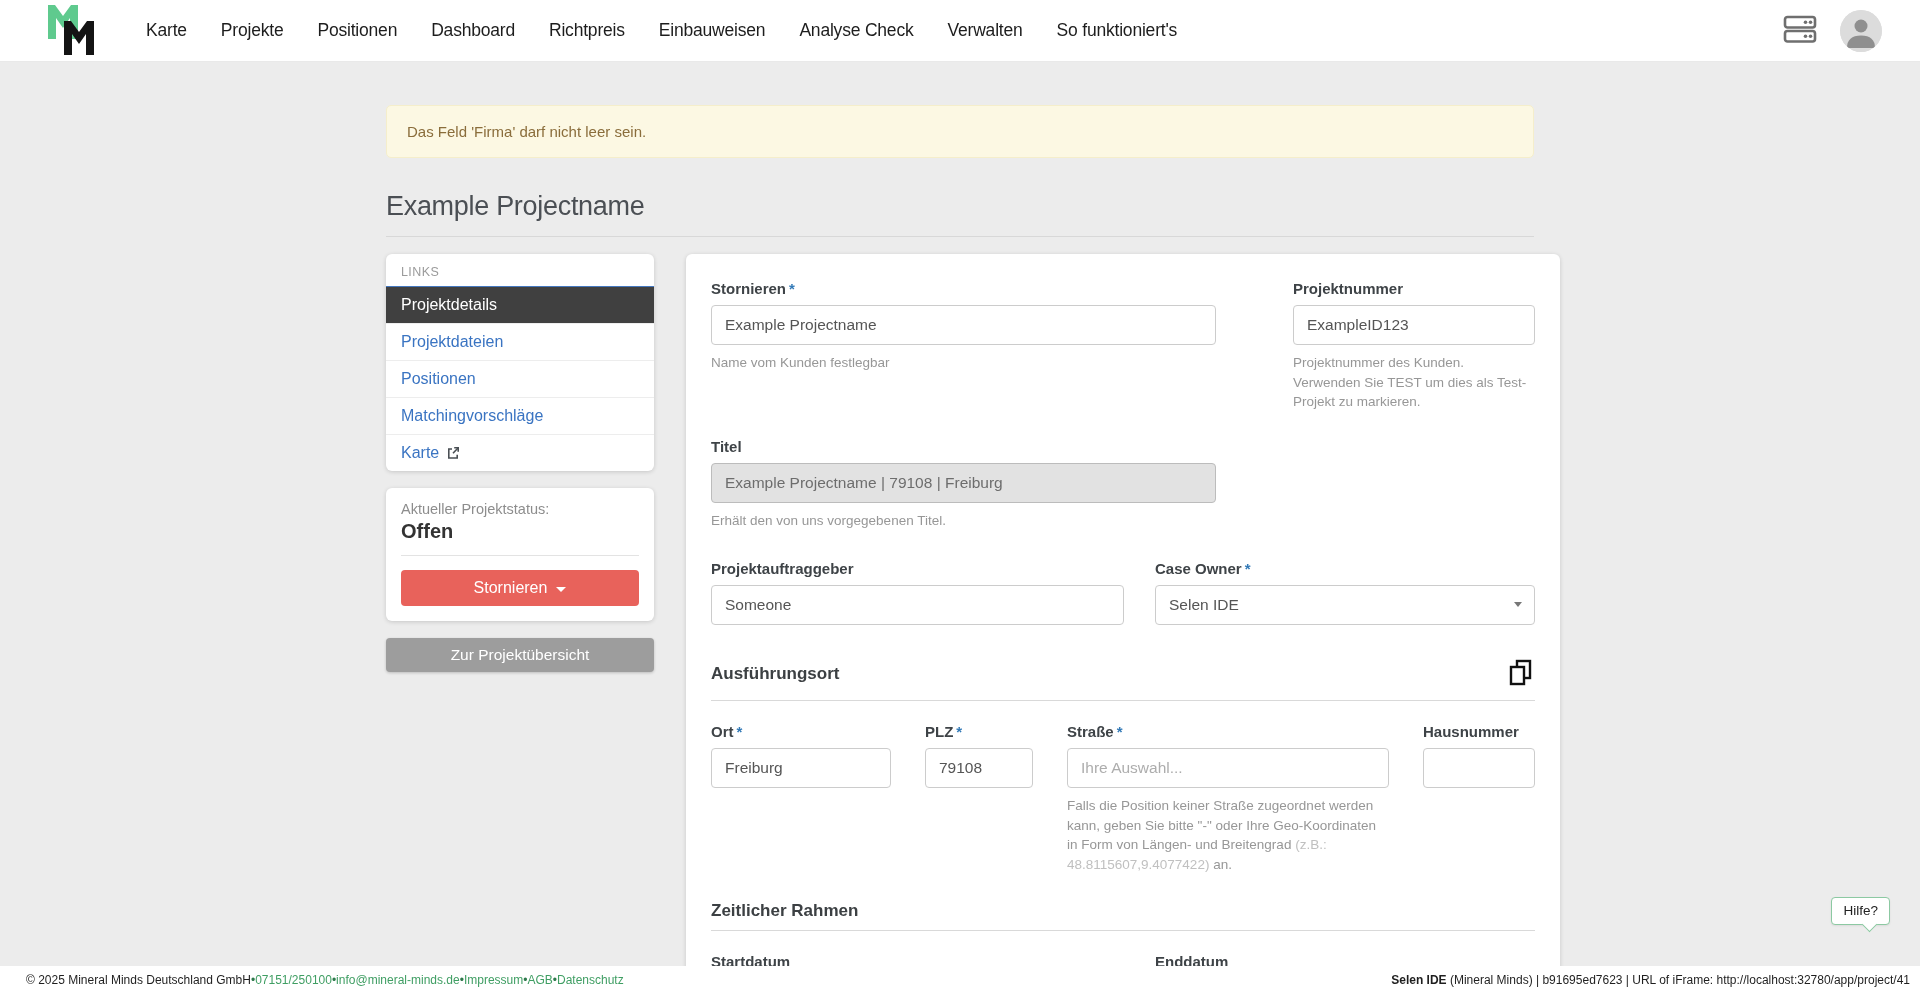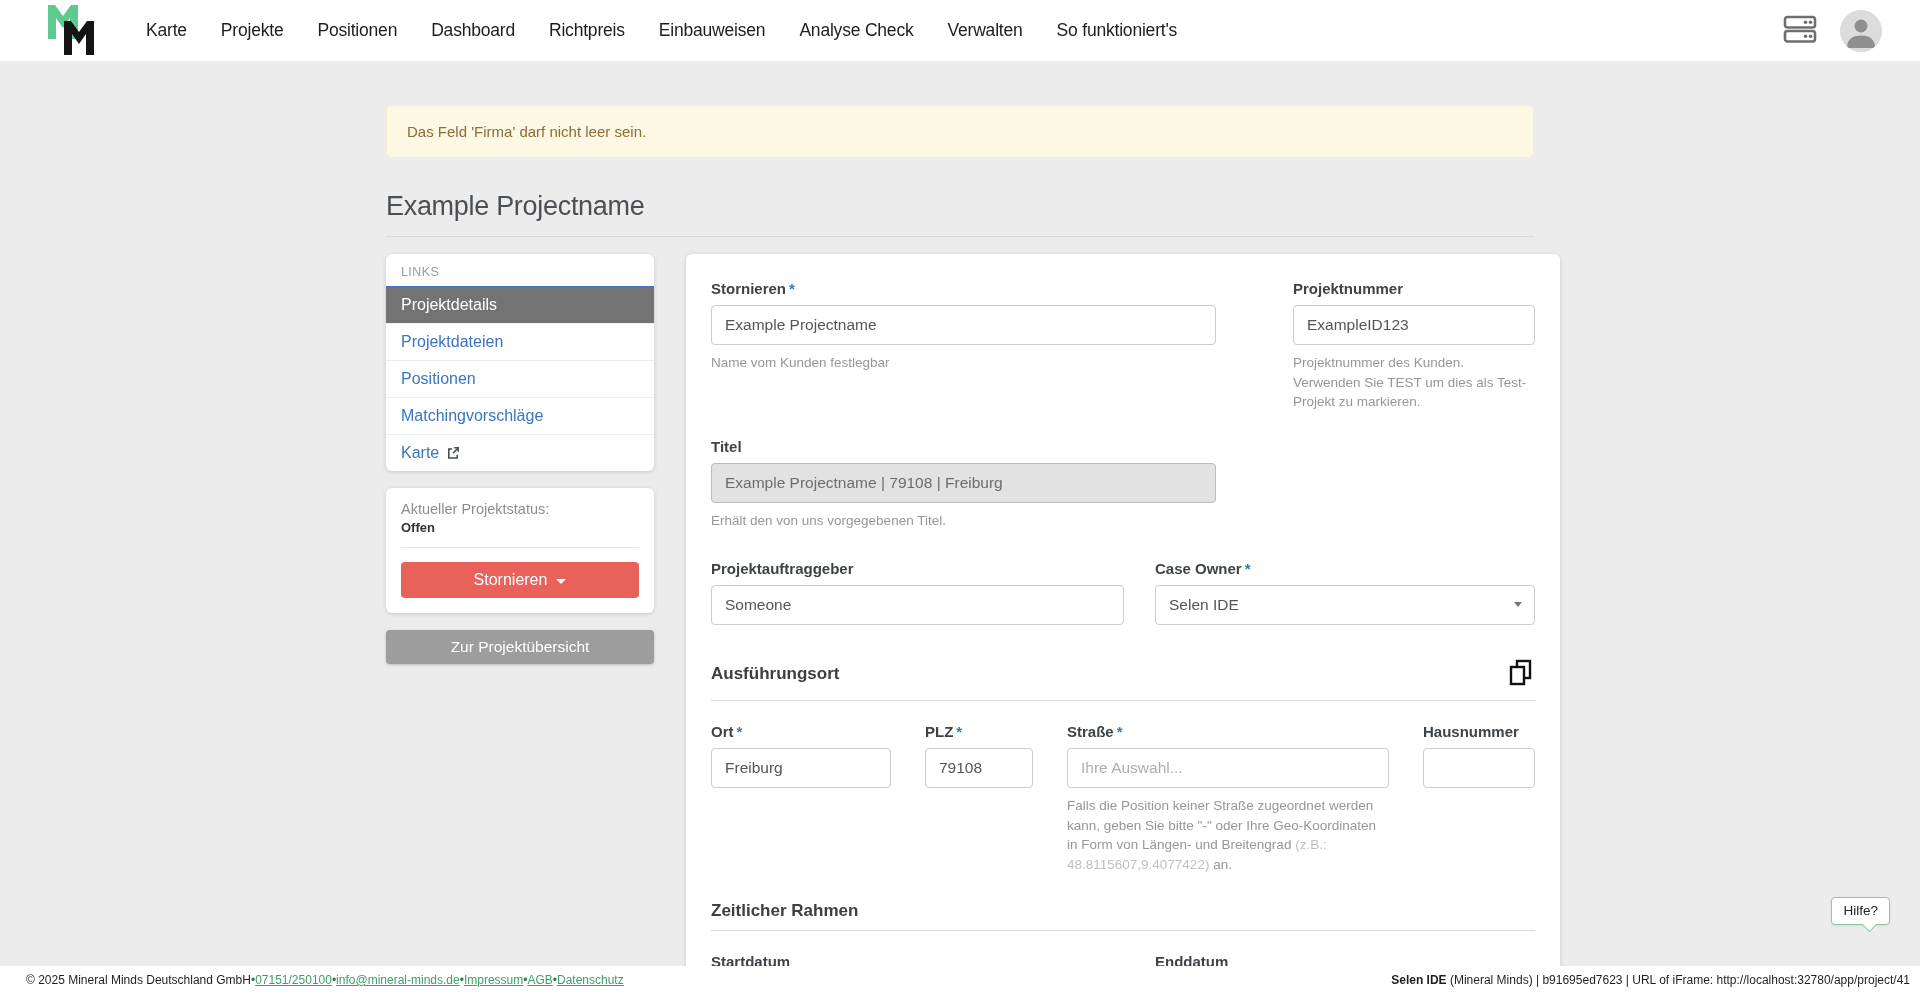--- a/index.html
+++ b/index.html
@@ -35,24 +35,24 @@
   .title-rule { border:none; border-top:1px solid #d8d8d8; margin-top:14px; }
   .columns { display:flex; gap:32px; align-items:flex-start; margin-top:17px; }
   
   .side-col { width:268px; flex:0 0 268px; }
   .card { background:#fff; border-radius:6px; box-shadow:0 1px 4px rgba(0,0,0,.16); overflow:hidden; }
   .links-header { padding:11px 15px 7px; font-size:12.5px; color:#9b9b9b; letter-spacing:.4px; }
   .side-item {
     padding:9px 15px; font-size:16px; font-weight:500; color:#3a74c2;
     border-top:1px solid #ededed; cursor:pointer; display:flex; align-items:center; gap:7px;
   }
-  .side-item.active { background:#737373; color:#fff; border-top-color:#4578bf; }
+  .side-item.active { background:#404040; color:#fff; border-top-color:#4578bf; }
   .status-card { margin-top:17px; padding:13px 15px 15px; }
   .status-label { font-size:14.5px; color:#8d8d8d; }
-  .status-value { font-size:13px; font-weight:700; color:#333; margin-top:3px; }
+  .status-value { font-size:20px; font-weight:700; color:#333; margin-top:3px; }
   .status-rule { border:none; border-top:1px solid #e3e3e3; margin:12px 0 14px; }
   .btn-danger {
     width:100%; background:#e8625b; color:#fff; border:none; border-radius:4px;
     font-size:16px; font-family:inherit; padding:9px 0; cursor:pointer;
     display:flex; align-items:center; justify-content:center; gap:9px;text-align:center;
   }
   .caret-down {
     width:0; height:0; border-left:5px solid transparent; border-right:5px solid transparent;
     border-top:5px solid #fff; display:inline-block; margin-top:2px;
   }
@@ -104,21 +104,21 @@
     background:#fff; border-right:1px solid #8cc9a2; border-bottom:1px solid #8cc9a2;
     transform:rotate(45deg);
   }
   
   .footer {
     position:absolute; left:0; bottom:0; width:100%; height:28px; background:#fff;
     display:flex; align-items:center; justify-content:space-between; padding:0 10px 0 26px;
     font-size:12px; color:#1f1f1f;
   }
   .footer-left { display:flex; align-items:center; white-space:nowrap; }
-  .footer a, .flink { color:#3f9e63; text-decoration:underline; cursor:pointer;text-align:right; }
+  .footer a, .flink { color:#3f9e63; cursor:pointer;text-align:right; }
   .fsep { color:#2f7a4c; }
   .footer-right { white-space:nowrap; }
   .footer-right b { font-weight:700; }
 </style>
 </head>
 <body>
 
 <div class="navbar">
   <div class="logo">
     <svg width="64" height="56" viewBox="0 0 64 56">

